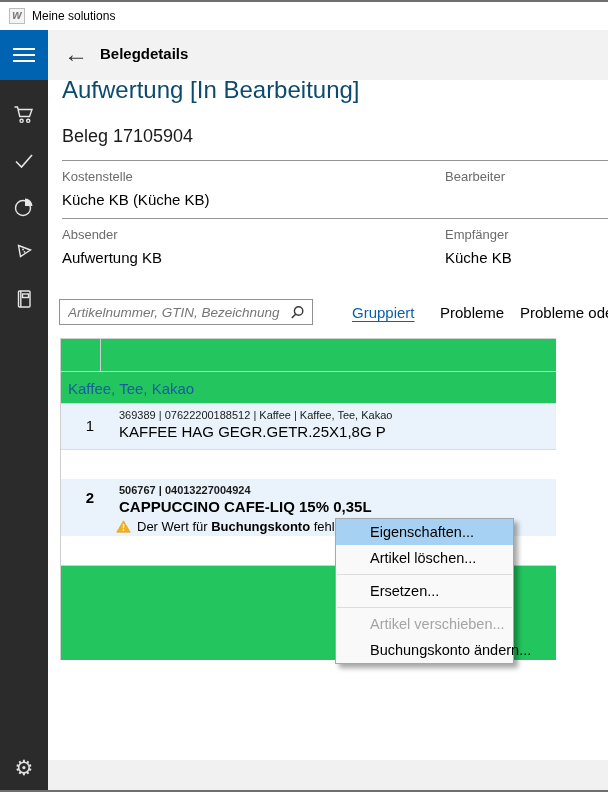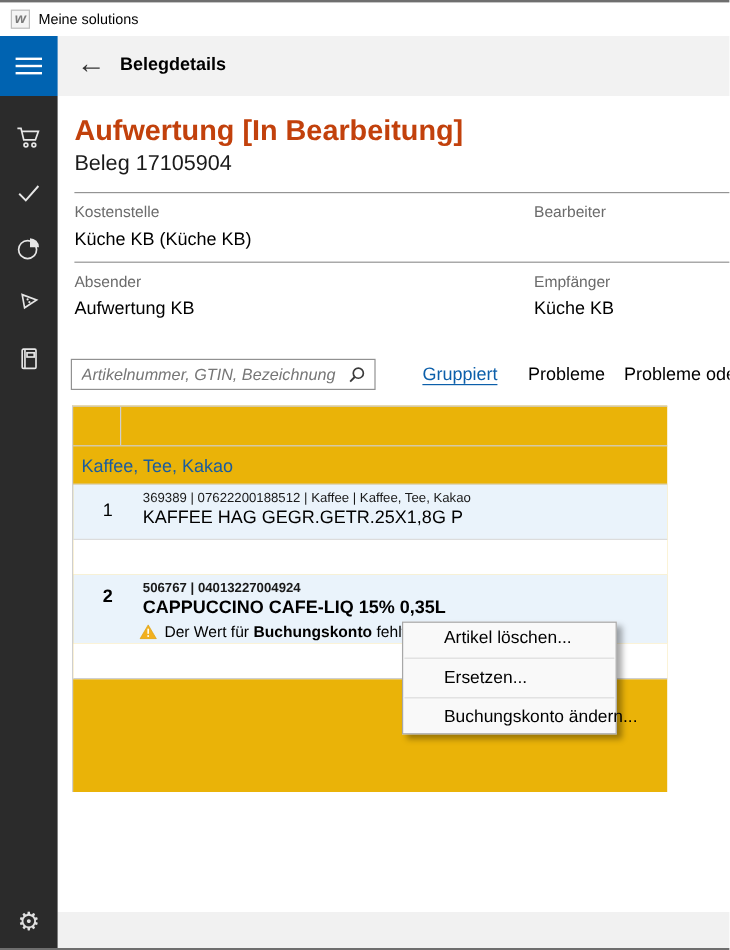--- a/index.html
+++ b/index.html
@@ -21,41 +21,41 @@
   .back-btn { position:absolute; left:58px; top:6px; width:36px; height:36px; font-size:24px; color:#333; display:flex; align-items:center; justify-content:center; }
   .appheader-title { position:absolute; left:100px; top:15px; font-size:15px; font-weight:700; color:#000; }
 
   
   .sidebar { position:absolute; left:0; top:80px; width:48px; height:712px; background:#2b2b2b; z-index:10; }
   .nav-item { position:absolute; left:0; width:48px; height:46px; display:flex; align-items:center; justify-content:center; cursor:pointer; }
   .nav-item svg { stroke:#e6e6e6; fill:none; stroke-width:1.4; }
   .nav-gear { position:absolute; left:0; bottom:2px; width:48px; height:44px; display:flex; align-items:center; justify-content:center; color:#e0e0e0; font-size:21px; cursor:pointer; }
 
   
-  .page-title { position:absolute; left:62px; top:96px; font-size:24px; font-weight:700; color:#c2410c; }
+  .page-title { position:absolute; left:62px; top:76px; font-size:24px; font-weight:400; color:#0c4a6e; }
   .page-subtitle { position:absolute; left:62px; top:126px; font-size:18px; color:#1a1a1a; }
   .divider { position:absolute; left:62px; right:0; height:1px; background:#949494; }
   .d1 { top:160px; } .d2 { top:218px; }
   .field { position:absolute; }
   .f1 { left:62px; top:169px; } .f2 { left:445px; top:169px; }
   .f3 { left:62px; top:227px; } .f4 { left:445px; top:227px; }
   .field .lbl { font-size:13px; color:#6b6b6b; }
   .field .val { font-size:15px; color:#000; margin-top:7px; }
 
   
   .search-wrap { position:absolute; left:59px; top:299px; width:254px; height:26px; border:1px solid #919191; background:#fff; }
   .search-wrap input { position:absolute; left:8px; top:0; width:212px; height:24px; border:none; outline:none; font-family:"Liberation Sans",sans-serif; font-size:13.5px; color:#333; background:transparent; }
   .search-wrap input::placeholder { font-style:italic; color:#767676; }
   .search-icon { position:absolute; right:7px; top:5px; }
   .viewlink { position:absolute; top:304px; font-size:15px; color:#000; white-space:nowrap; cursor:pointer; }
   .vl0 { left:352px; color:#0c5faa; text-decoration:underline; text-underline-offset:3px; }
   .vl1 { left:440px; } .vl2 { left:520px; }
 
   
-  .grid { position:absolute; left:60px; top:338px; width:496px; height:322px; border-left:1px solid #cfcfcf; border-top:1px solid #cfcfcf; background:#eab308; }
+  .grid { position:absolute; left:60px; top:338px; width:496px; height:322px; border-left:1px solid #cfcfcf; border-top:1px solid #cfcfcf; background:#22c55e; }
   .grid-header { height:33px; border-bottom:1px solid #cfcfcf; display:flex; }
   .grid-header .numhead { width:40px; border-right:1px solid #cfcfcf; height:100%; }
   .group-row { border-bottom:1px solid #d6d6d6; color:#1a5c9e; font-size:15px; padding-left:7px; display:flex; align-items:flex-end; }
   .g1 { height:32px; padding-bottom:6px; }
   .g2 { height:25px; padding-bottom:4px; }
   .item-row { background:#eaf3fb; display:flex; }
   .r1 { height:46px; border-bottom:1px solid #dcdcdc; }
   .r2 { height:57px; }
   .spacer { height:29px; background:#fff; }
   .empty-row { height:30px; background:#fff; border-bottom:1px solid #cfcfcf; }
@@ -203,21 +203,23 @@
         </svg>
         <span><span>Der Wert für </span><b>Buchungskonto</b><span> fehlt</span></span>
       </div>
     </div>
   </div>
 
   <div class="empty-row"></div>
 </div>
 
 <div class="ctx">
+  <div class="ctx-item highlight">Eigenschaften...</div>
   <div class="ctx-item">Artikel löschen...</div>
   <div class="ctx-sep"></div>
   <div class="ctx-item">Ersetzen...</div>
   <div class="ctx-sep"></div>
+  <div class="ctx-item disabled">Artikel verschieben...</div>
   <div class="ctx-item">Buchungskonto ändern...</div>
 </div>
 
 <div class="footer"></div>
 <div class="win-border-bottom"></div>
 
 </body></html>

